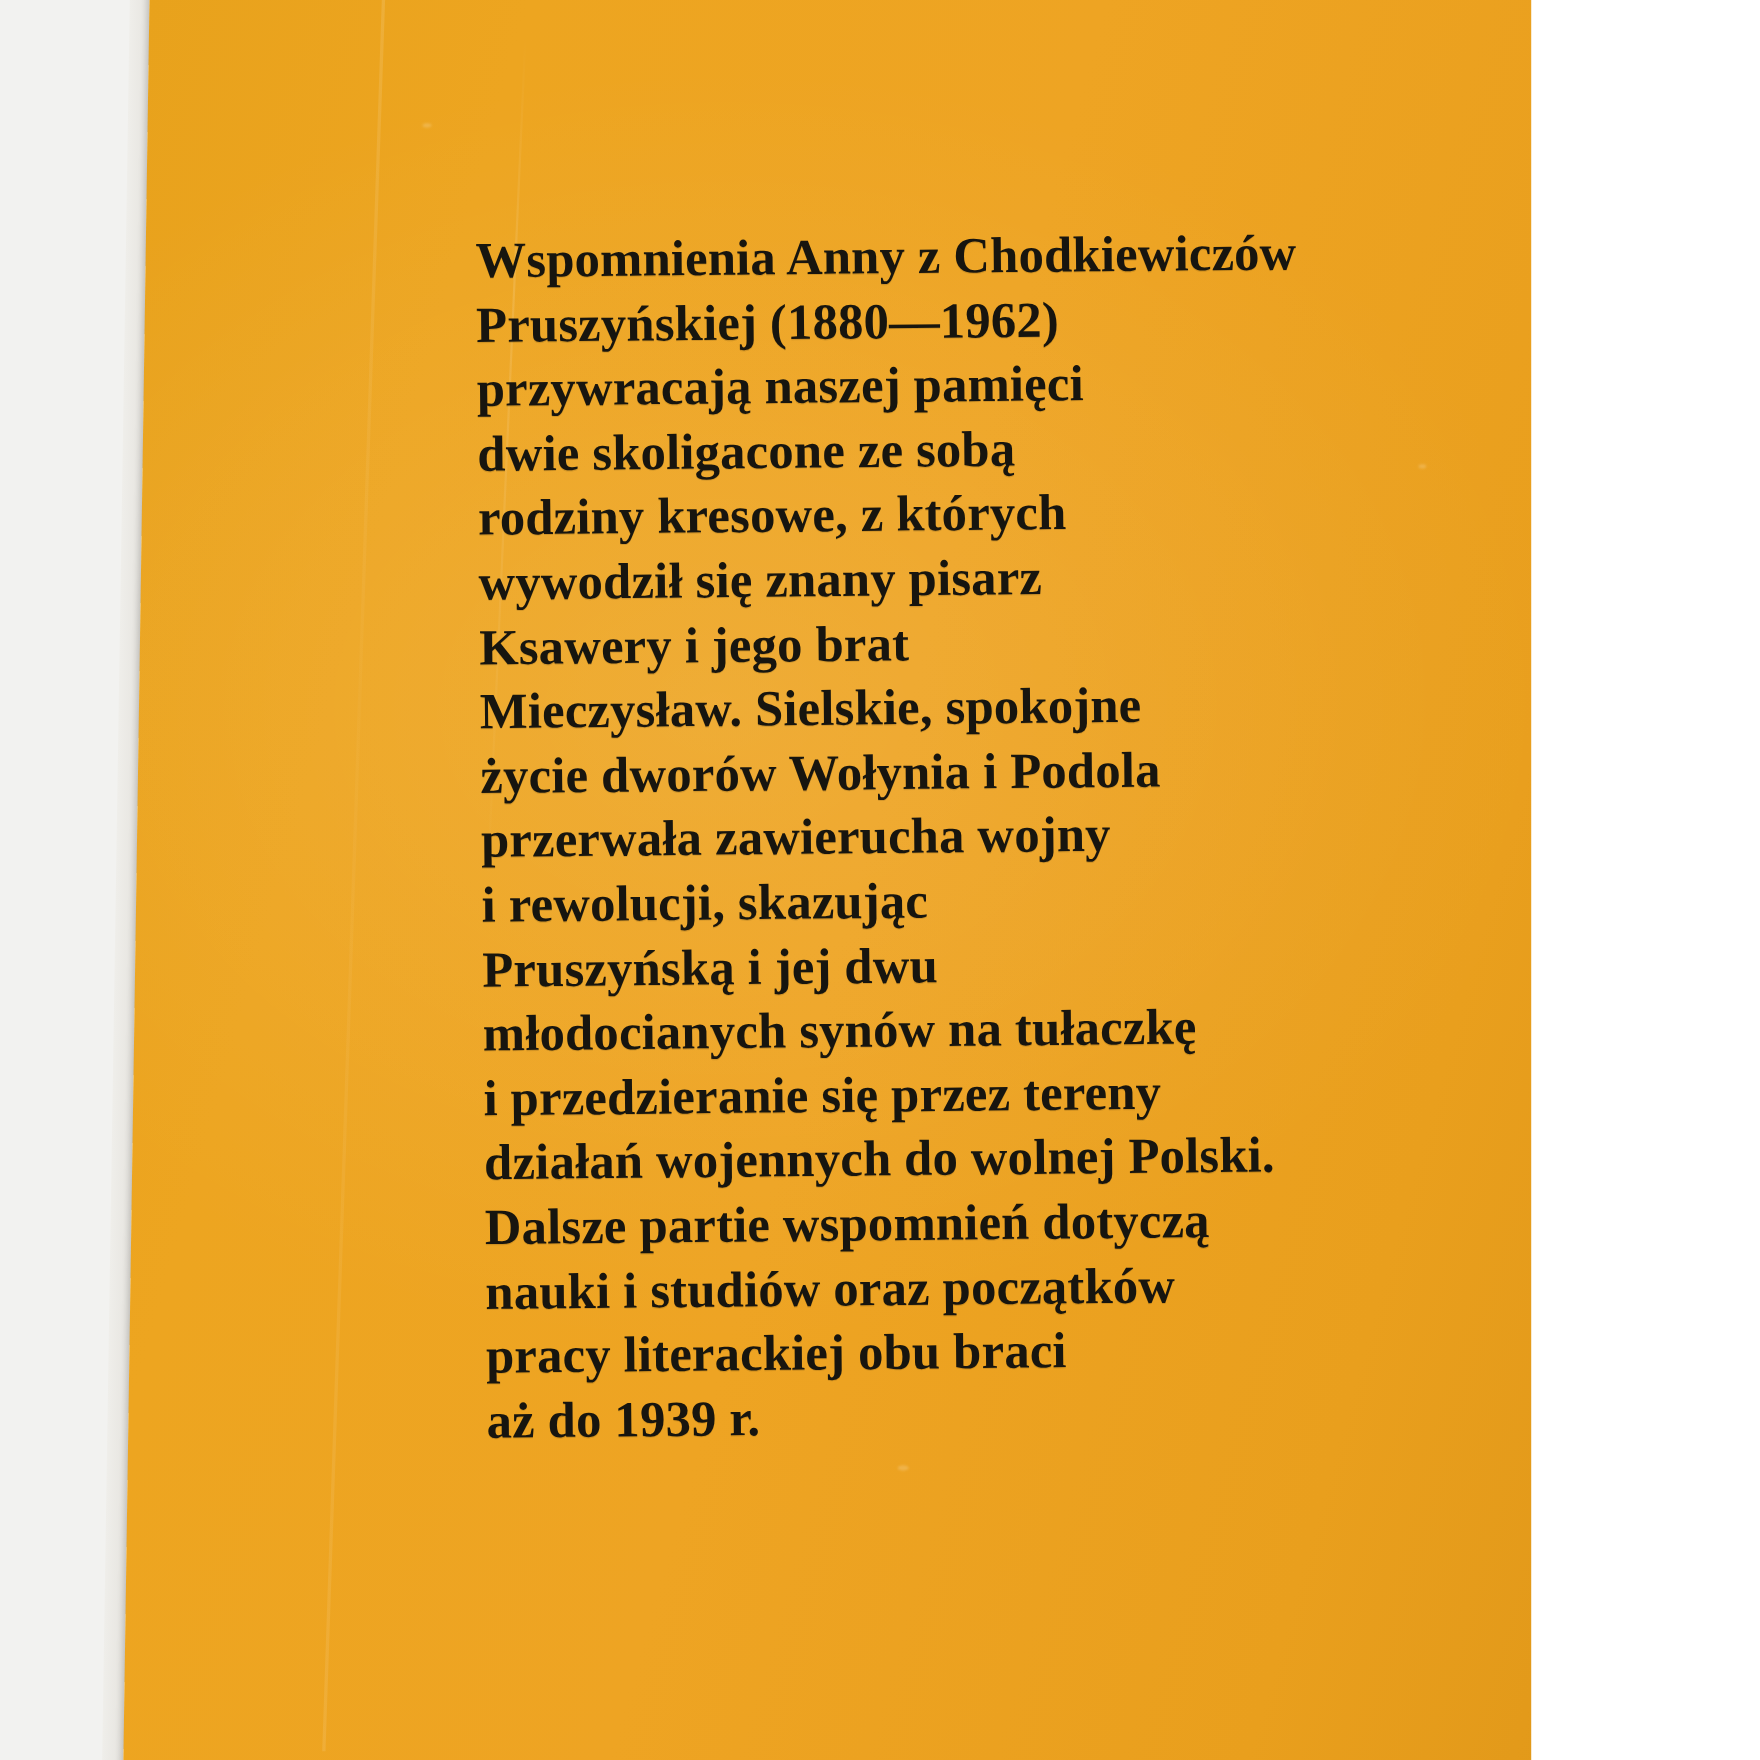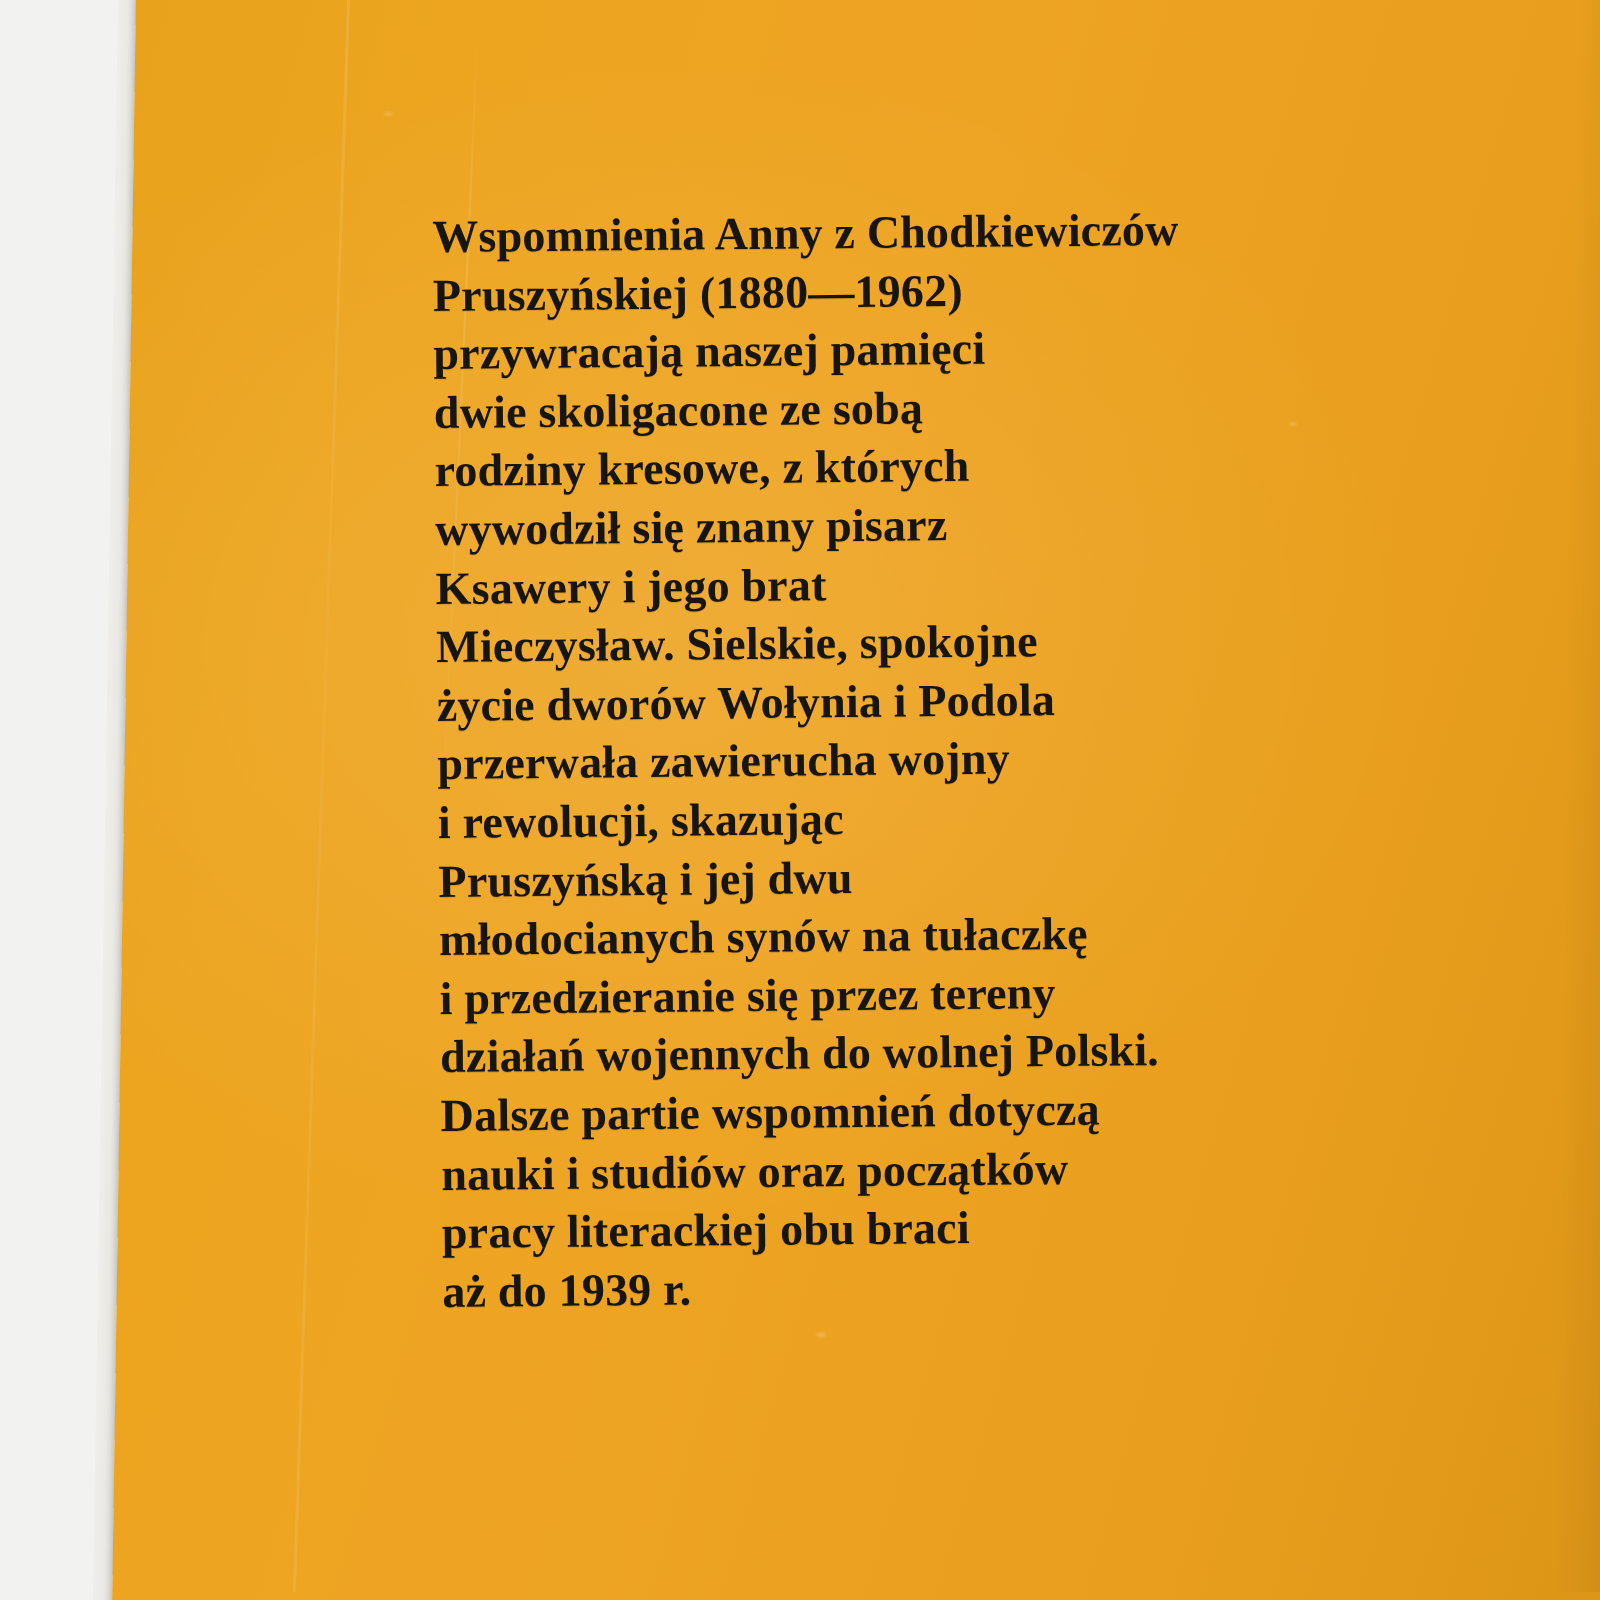--- a/index.html
+++ b/index.html
@@ -9,21 +9,21 @@
   }
   body {
     width: 1600px;
     height: 1600px;
     overflow: hidden;
     font-family: "Liberation Serif", serif;
   }
 
   #scene {
     position: relative;
-    width: 1600px;
+    width: 1392px;
     height: 1600px;
     background: #f2f2f0;
     overflow: hidden;
   }
 
   
   .page-edge {
     position: absolute;
     left: 118px;
     top: 0;

